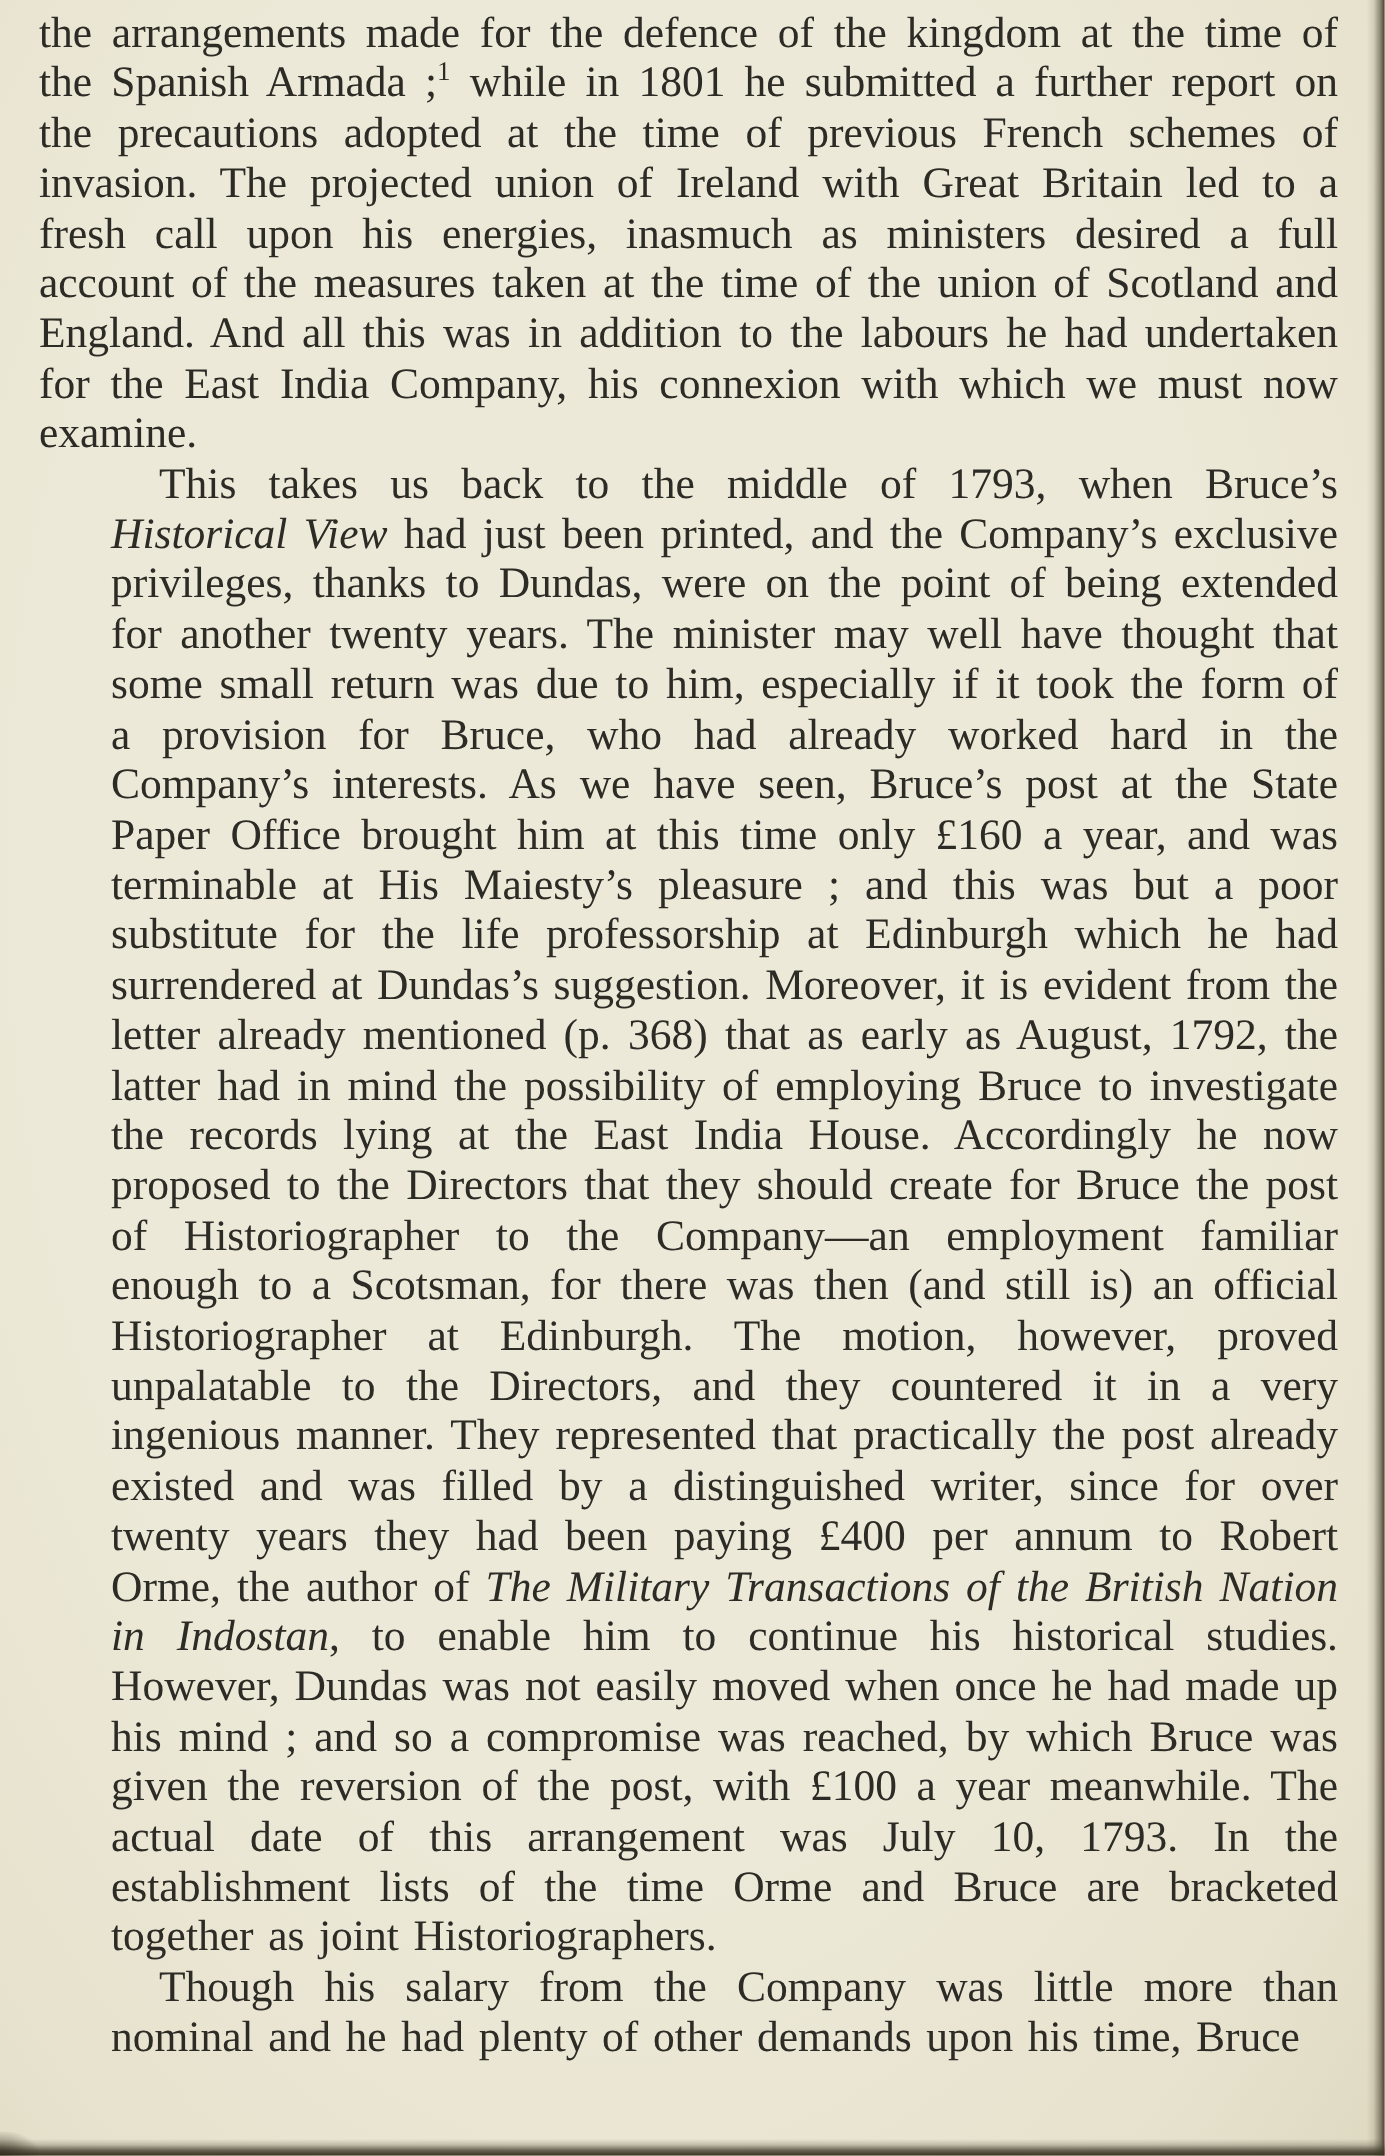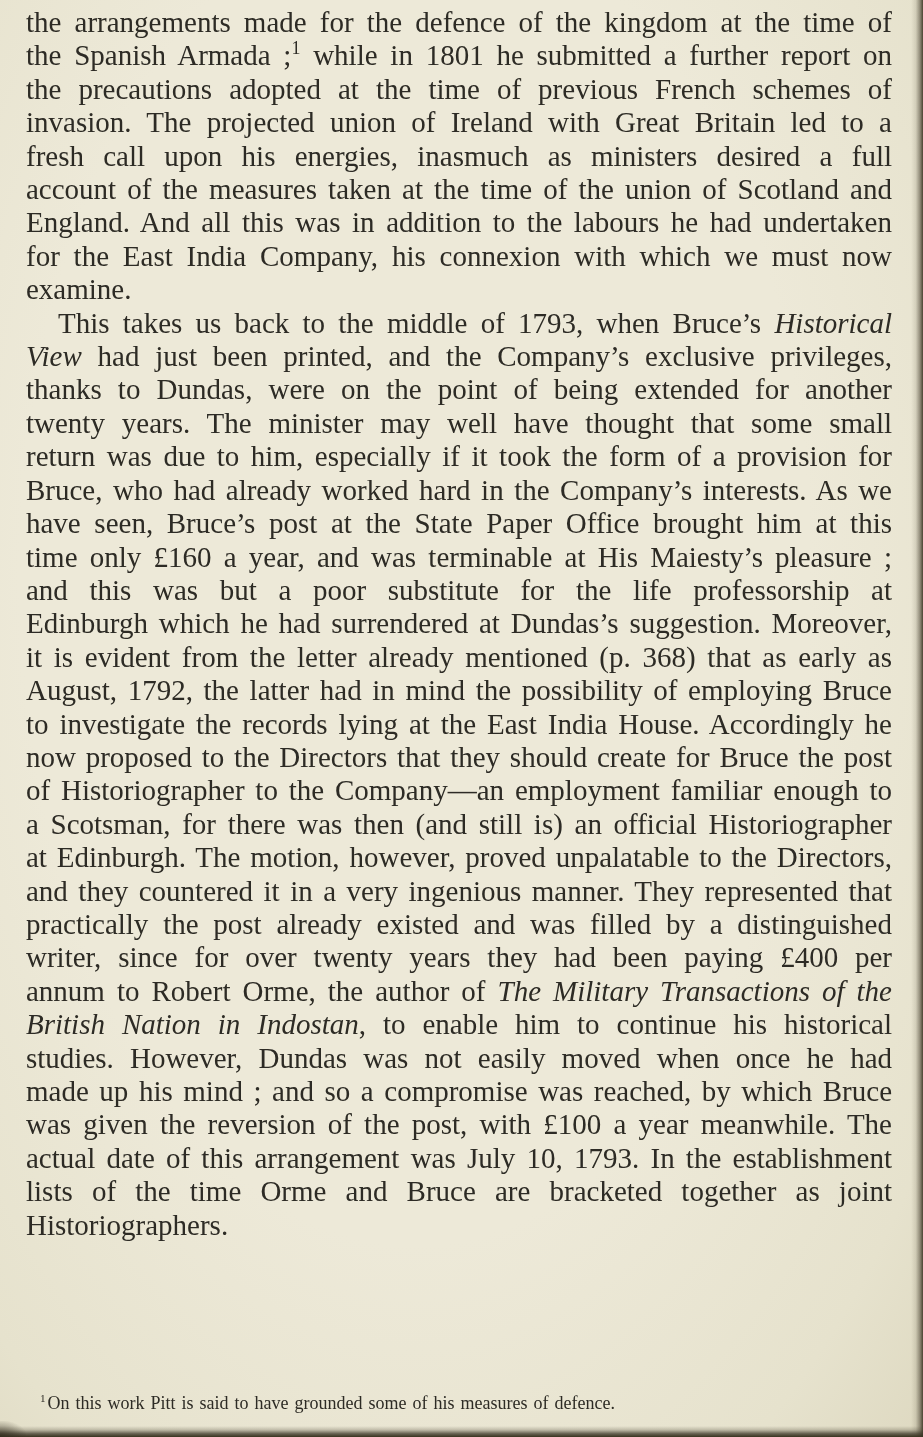--- a/index.html
+++ b/index.html
@@ -28,20 +28,21 @@
     line-height: 33.4px;
     text-align: justify;
     color: var(--ink, #2d2b25);
     word-spacing: 2.5px;
   }
   .text-block p {
     margin: 0;
   }
   .text-block p.indent {
     text-indent: 32px;
+    margin-left: 48px;
   }
   .italic {
     font-style: italic;
   }
   sup {
     font-size: 0.62em;
     line-height: 0;
     vertical-align: super;
   }
   .footnote {
@@ -92,23 +93,21 @@
   }
 </style>
 </head>
 <body>
 
 <div class="page">
 
   <div class="text-block">
       <p><span>the arrangements made for the defence of the kingdom at the time of the Spanish Armada ;</span><sup>1</sup><span> while in 1801 he submitted a further report on the precautions adopted at the time of previous French schemes of invasion.  The projected union of Ireland with Great Britain led to a fresh call upon his energies, inasmuch as ministers desired a full account of the measures taken at the time of the union of Scotland and England.  And all this was in addition to the labours he had undertaken for the East India Company, his connexion with which we must now examine.</span></p>
       <p class="indent"><span>This takes us back to the middle of 1793, when Bruce’s </span><span class="italic">Historical View</span><span> had just been printed, and the Company’s exclusive privileges, thanks to Dundas, were on the point of being extended for another twenty years.  The minister may well have thought that some small return was due to him, especially if it took the form of a provision for Bruce, who had already worked hard in the Company’s interests.  As we have seen, Bruce’s post at the State Paper Office brought him at this time only £160 a year, and was terminable at His Maiesty’s pleasure ; and this was but a poor substitute for the life professorship at Edinburgh which he had surrendered at Dundas’s suggestion.  Moreover, it is evident from the letter already mentioned (p. 368) that as early as August, 1792, the latter had in mind the possibility of employing Bruce to investigate the records lying at the East India House.  Accordingly he now proposed to the Directors that they should create for Bruce the post of Historiographer to the Company—an employment familiar enough to a Scotsman, for there was then (and still is) an official Historiographer at Edinburgh.  The motion, however, proved unpalatable to the Directors, and they countered it in a very ingenious manner.  They represented that practically the post already existed and was filled by a distinguished writer, since for over twenty years they had been paying £400 per annum to Robert Orme, the author of </span><span class="italic">The Military Transactions of the British Nation in Indostan</span><span>, to enable him to continue his historical studies.  However, Dundas was not easily moved when once he had made up his mind ; and so a compromise was reached, by which Bruce was given the reversion of the post, with £100 a year meanwhile.  The actual date of this arrangement was July 10, 1793.  In the establishment lists of the time Orme and Bruce are bracketed together as joint Historiographers.</span></p>
+      <p class="indent"><span>Though his salary from the Company was little more than nominal and he had plenty of other demands upon his time, Bruce</span></p>
     </div>
 
-  <div class="footnote">
-    <sup>1</sup><span>On this work Pitt is said to have grounded some of his measures of defence.</span>
-  </div>
 
   <div class="edge-right"></div>
   <div class="edge-bottom"></div>
   <div class="edge-corner"></div>
 
 </div>
 
 </body></html>

